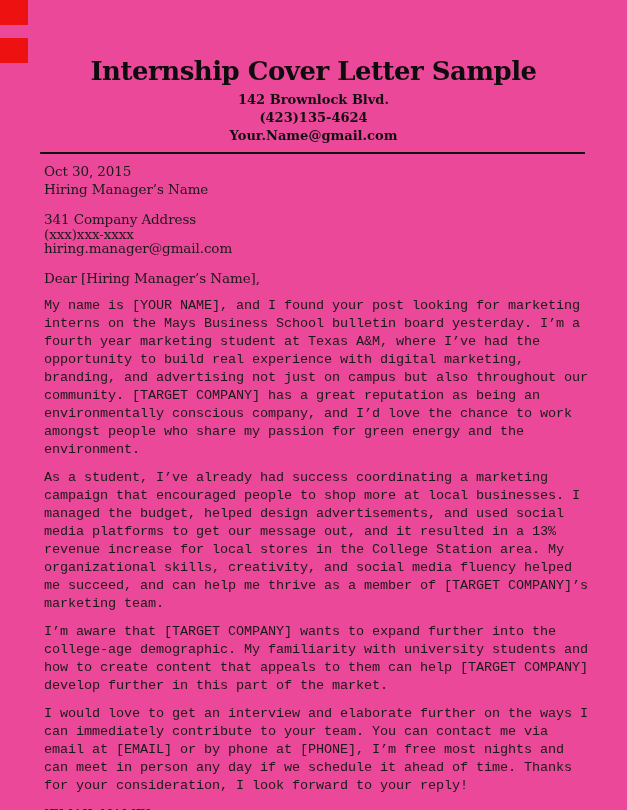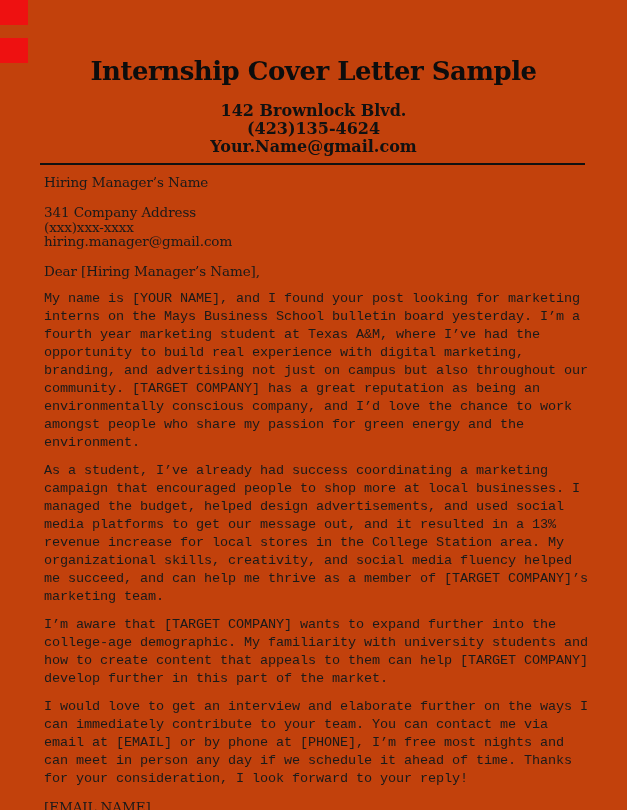--- a/index.html
+++ b/index.html
@@ -4,21 +4,21 @@
 <style>
   html, body {
     margin: 0;
     padding: 0;
     background: #ffffff;
   }
   .page {
     position: relative;
     width: 627px;
     height: 810px;
-    background: #c2410c;
+    background: #ec4899;
     font-family: "DejaVu Serif", "Liberation Serif", serif;
     color: #151515;
     overflow: hidden;
     box-sizing: border-box;
   }
   .marker {
     position: absolute;
     left: 0;
     width: 28px;
     height: 25px;
@@ -32,22 +32,22 @@
     text-align: center;
   }
   .title {
     font-size: 26px;
     font-weight: bold;
     letter-spacing: -0.5px;
     line-height: 34px;
     color: #0d0d0d;
   }
   .contact {
-    margin-top: 14px;
-    font-size: 16px;
+    margin-top: 3px;
+    font-size: 13px;
     font-weight: bold;
     line-height: 14px;
     color: #111111;
   }
   .rule {
     height: 0;
     border-top: 2px solid #111111;
     margin: 7px 42px 0 40px;
   }
 
@@ -81,20 +81,21 @@
     <div class="contact">
       <div class="line">142 Brownlock Blvd.</div>
       <div class="line">(423)135-4624</div>
       <div class="line">Your.Name@gmail.com</div>
     </div>
   </div>
 
   <div class="rule"></div>
 
   <div class="body-text">
+    <div class="line">Oct 30, 2015</div>
     <div class="line">Hiring Manager’s Name</div>
 
     <div class="addr-block">
       <div class="line">341 Company Address</div>
       <div class="line">(xxx)xxx-xxxx</div>
       <div class="line">hiring.manager@gmail.com</div>
     </div>
 
     <div class="line salutation">Dear [Hiring Manager’s Name],</div>
 

